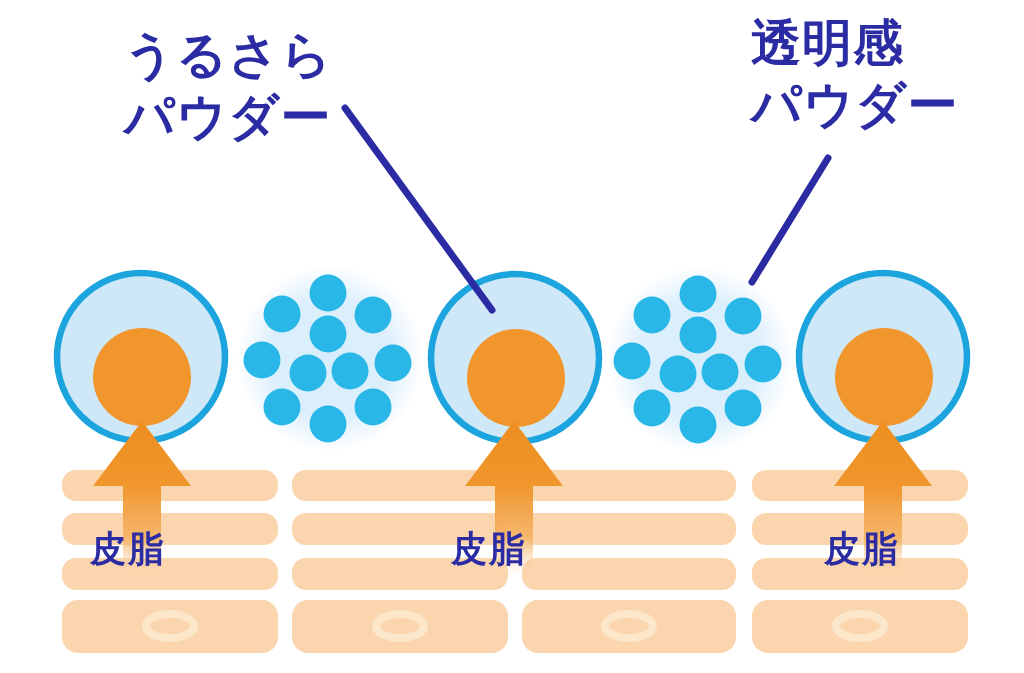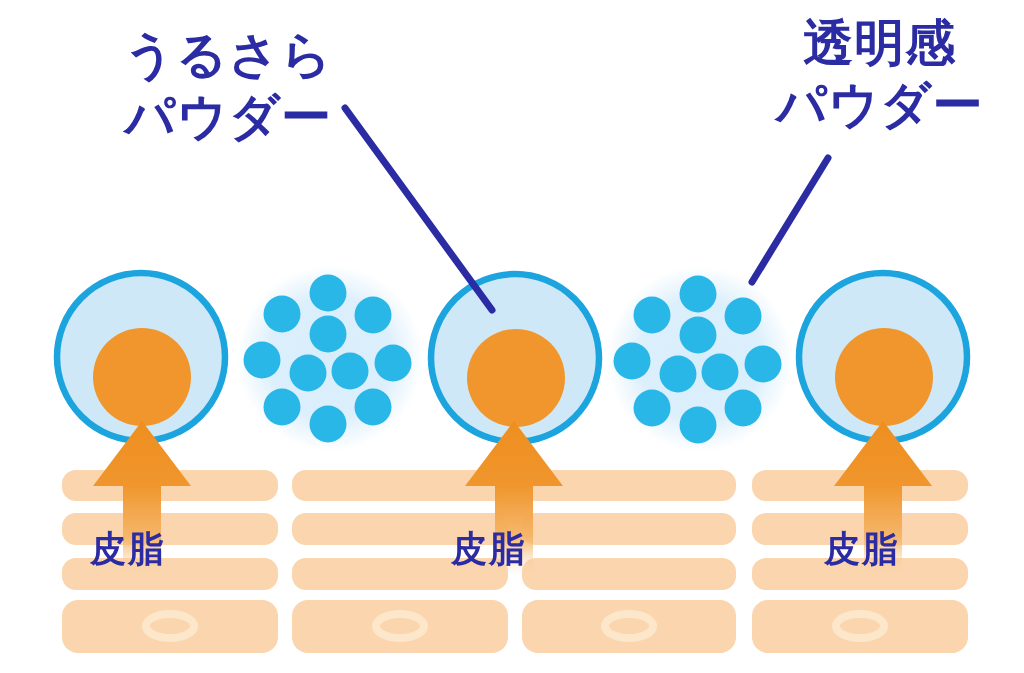--- a/index.html
+++ b/index.html
@@ -2,40 +2,39 @@
 <html style="--background: #ffffff; --label-navy: #2b2ba3; --powder-ring: #1ba4de; --powder-fill: #cfe8f8; --dot-cyan: #29b7e8; --dot-glow: #d8edfb; --sebum-orange: #f0962d; --arrow-orange-dark: #ee8e1f; --skin-peach: #fad5ad; --skin-oval-ring: #fde7ca;"><head>
 <meta charset="utf-8">
 <style>
   html,body{margin:0;padding:0;}
   #canvas{
     position:relative;
     width:1024px;height:673px;
     background:var(--background,#ffffff);
     overflow:hidden;
     font-family:"Liberation Sans","DejaVu Sans",sans-serif;
-    text-align:center;
   }
   #scene{position:absolute;left:0;top:0;width:1024px;height:673px;}
   .ring{fill:var(--powder-fill,#cfe8f8);stroke:var(--powder-ring,#1ba4de);stroke-width:6.5px;}
   .core{fill:var(--sebum-orange,#f0962d);}
   .dot{fill:var(--dot-cyan,#29b7e8);}
   .skin-cell{fill:var(--skin-peach,#fad5ad);}
   .oval{fill:none;stroke:var(--skin-oval-ring,#fde7ca);stroke-width:8px;}
   .pointer{stroke:var(--label-navy,#2b2ba3);stroke-width:7px;stroke-linecap:round;}
   .label{
     position:absolute;
     color:var(--label-navy,#2b2ba3);
     font-weight:bold;
     white-space:nowrap;
     z-index:5;
   }
   .powder-label{font-size:50px;line-height:62px;letter-spacing:1px;}
   .sebum-label{font-size:36px;line-height:54px;letter-spacing:2px;}
   #urusara-label{left:124px;top:24px;}
-  #toumeikan-label{left:776px;top:12px;}
+  #toumeikan-label{left:751px;top:12px;}
   #sebum-label-left{left:90px;top:522px;}
   #sebum-label-middle{left:451px;top:522px;}
   #sebum-label-right{left:824px;top:522px;}
 </style>
 </head>
 <body>
 
 <div id="canvas">
 
   <svg id="scene" viewBox="0 0 1024 673" xmlns="http://www.w3.org/2000/svg">

